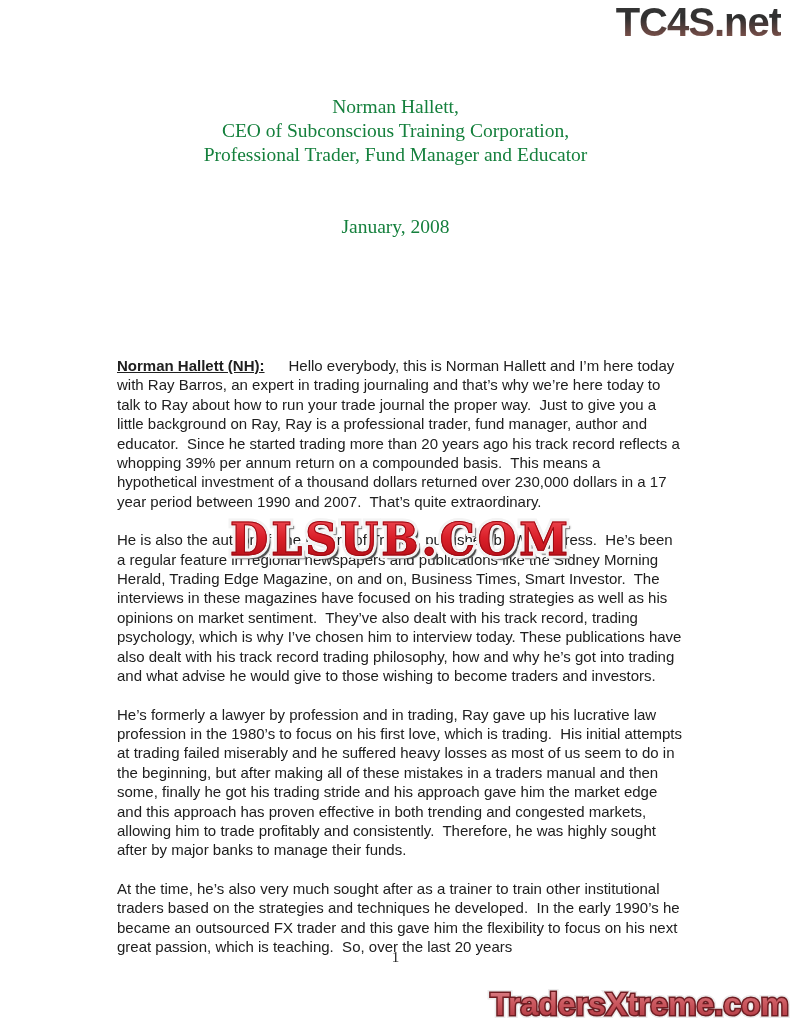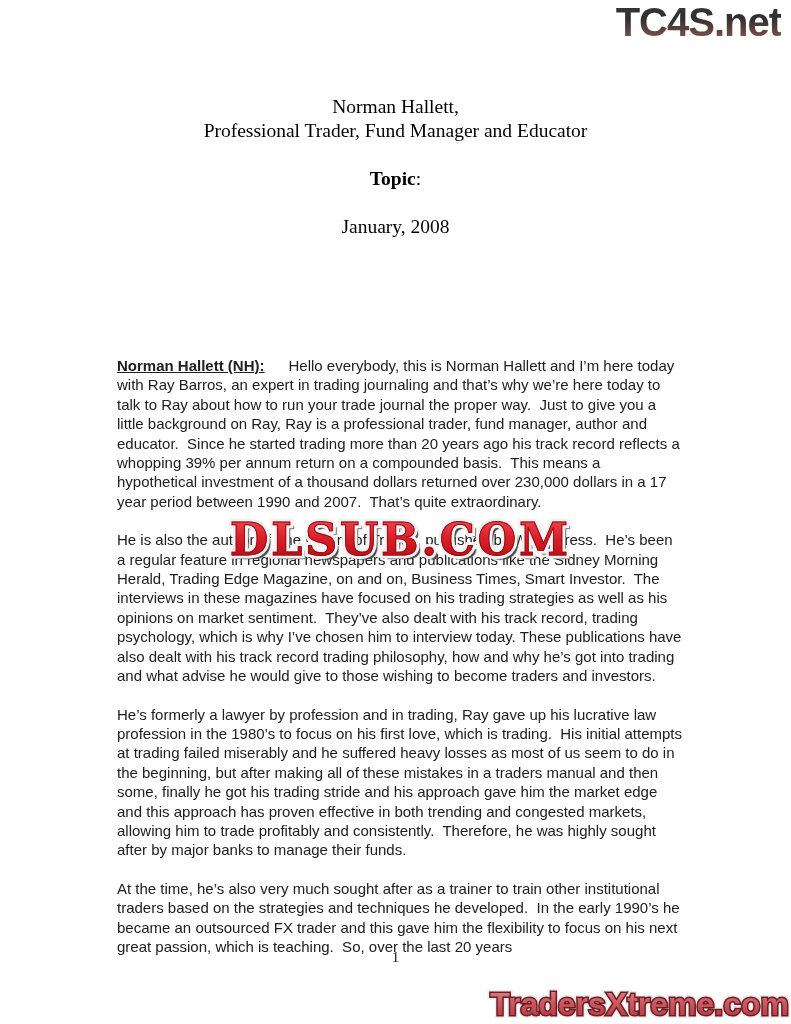--- a/index.html
+++ b/index.html
@@ -31,21 +31,21 @@
   
   .title-block {
     position: absolute;
     top: 95px;
     left: 0;
     width: 791px;
     text-align: center;
     font-family: "Liberation Serif", serif;
     font-size: 19.5px;
     line-height: 24px;
-    color: #000000;
+    color: #15803d;
   }
   .title-block .spacer { height: 24px; }
   .topic-label { font-weight: bold; }
 
   
   .body-text {
     position: absolute;
     left: 117px;
     top: 356px;
     width: 565px;
@@ -123,23 +123,23 @@
 </style>
 </head>
 <body>
 
 <div class="page">
 
   <div class="header-logo">TC4S.net</div>
 
   <div class="title-block">
     <div>Norman Hallett,</div>
+    <div>CEO of Subconscious Training Corporation,</div>
     <div>Professional Trader, Fund Manager and Educator</div>
     <div class="spacer"></div>
-    <div><span class="topic-label">Topic</span><span>:</span></div>
     <div class="spacer"></div>
     <div>January, 2008</div>
   </div>
 
   <div class="body-text">
     <p><span class="speaker">Norman Hallett (NH):</span><span class="tab-gap"></span><span>Hello everybody, this is Norman Hallett and I’m here today with Ray Barros, an expert in trading journaling and that’s why we’re here today to talk to Ray about how to run your trade journal the proper way.  Just to give you a little background on Ray, Ray is a professional trader, fund manager, author and educator.  Since he started trading more than 20 years ago his track record reflects a whopping 39% per annum return on a compounded basis.  This means a hypothetical investment of a thousand dollars returned over 230,000 dollars in a 17 year period between 1990 and 2007.  That’s quite extraordinary.</span></p>
     <p>He is also the author of The Nature of Trends, published by Wiley Press.  He’s been a regular feature in regional newspapers and publications like the Sidney Morning Herald, Trading Edge Magazine, on and on, Business Times, Smart Investor.  The interviews in these magazines have focused on his trading strategies as well as his opinions on market sentiment.  They’ve also dealt with his track record, trading psychology, which is why I’ve chosen him to interview today. These publications have also dealt with his track record trading philosophy, how and why he’s got into trading and what advise he would give to those wishing to become traders and investors.</p>
     <p>He’s formerly a lawyer by profession and in trading, Ray gave up his lucrative law profession in the 1980’s to focus on his first love, which is trading.  His initial attempts at trading failed miserably and he suffered heavy losses as most of us seem to do in the beginning, but after making all of these mistakes in a traders manual and then some, finally he got his trading stride and his approach gave him the market edge and this approach has proven effective in both trending and congested markets, allowing him to trade profitably and consistently.  Therefore, he was highly sought after by major banks to manage their funds.</p>
     <p>At the time, he’s also very much sought after as a trainer to train other institutional traders based on the strategies and techniques he developed.  In the early 1990’s he became an outsourced FX trader and this gave him the flexibility to focus on his next great passion, which is teaching.  So, over the last 20 years</p>
   </div>

